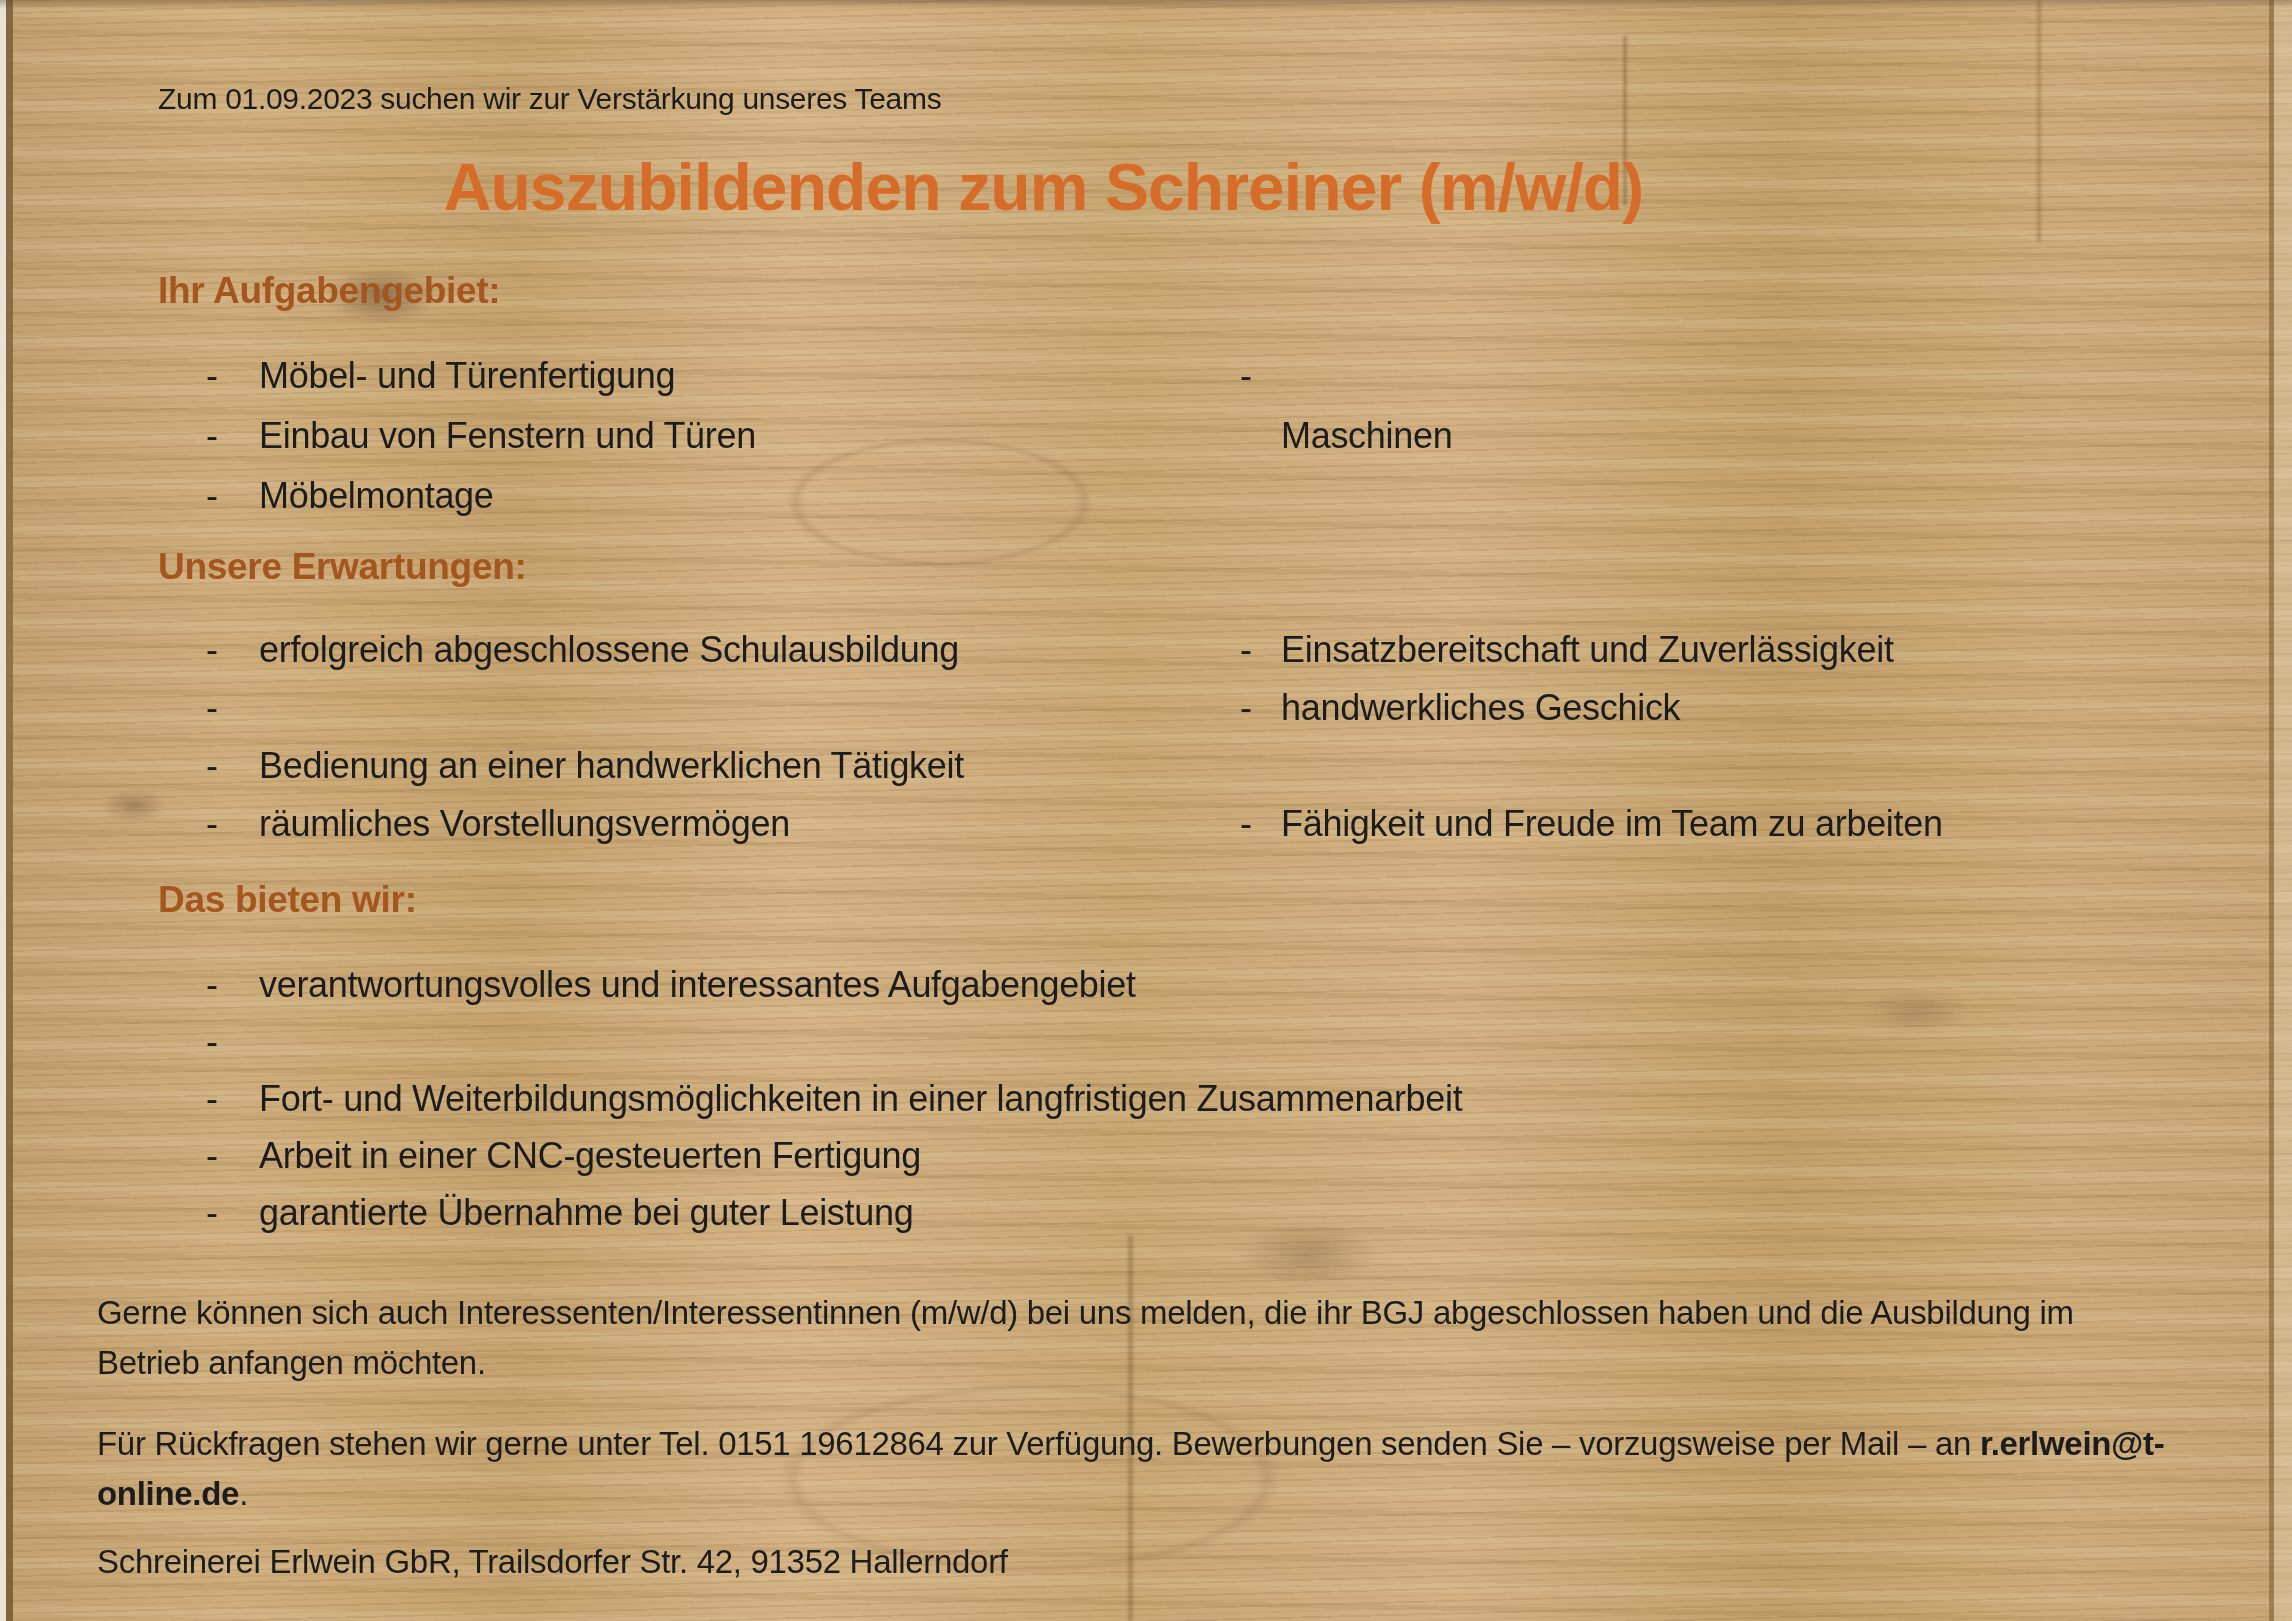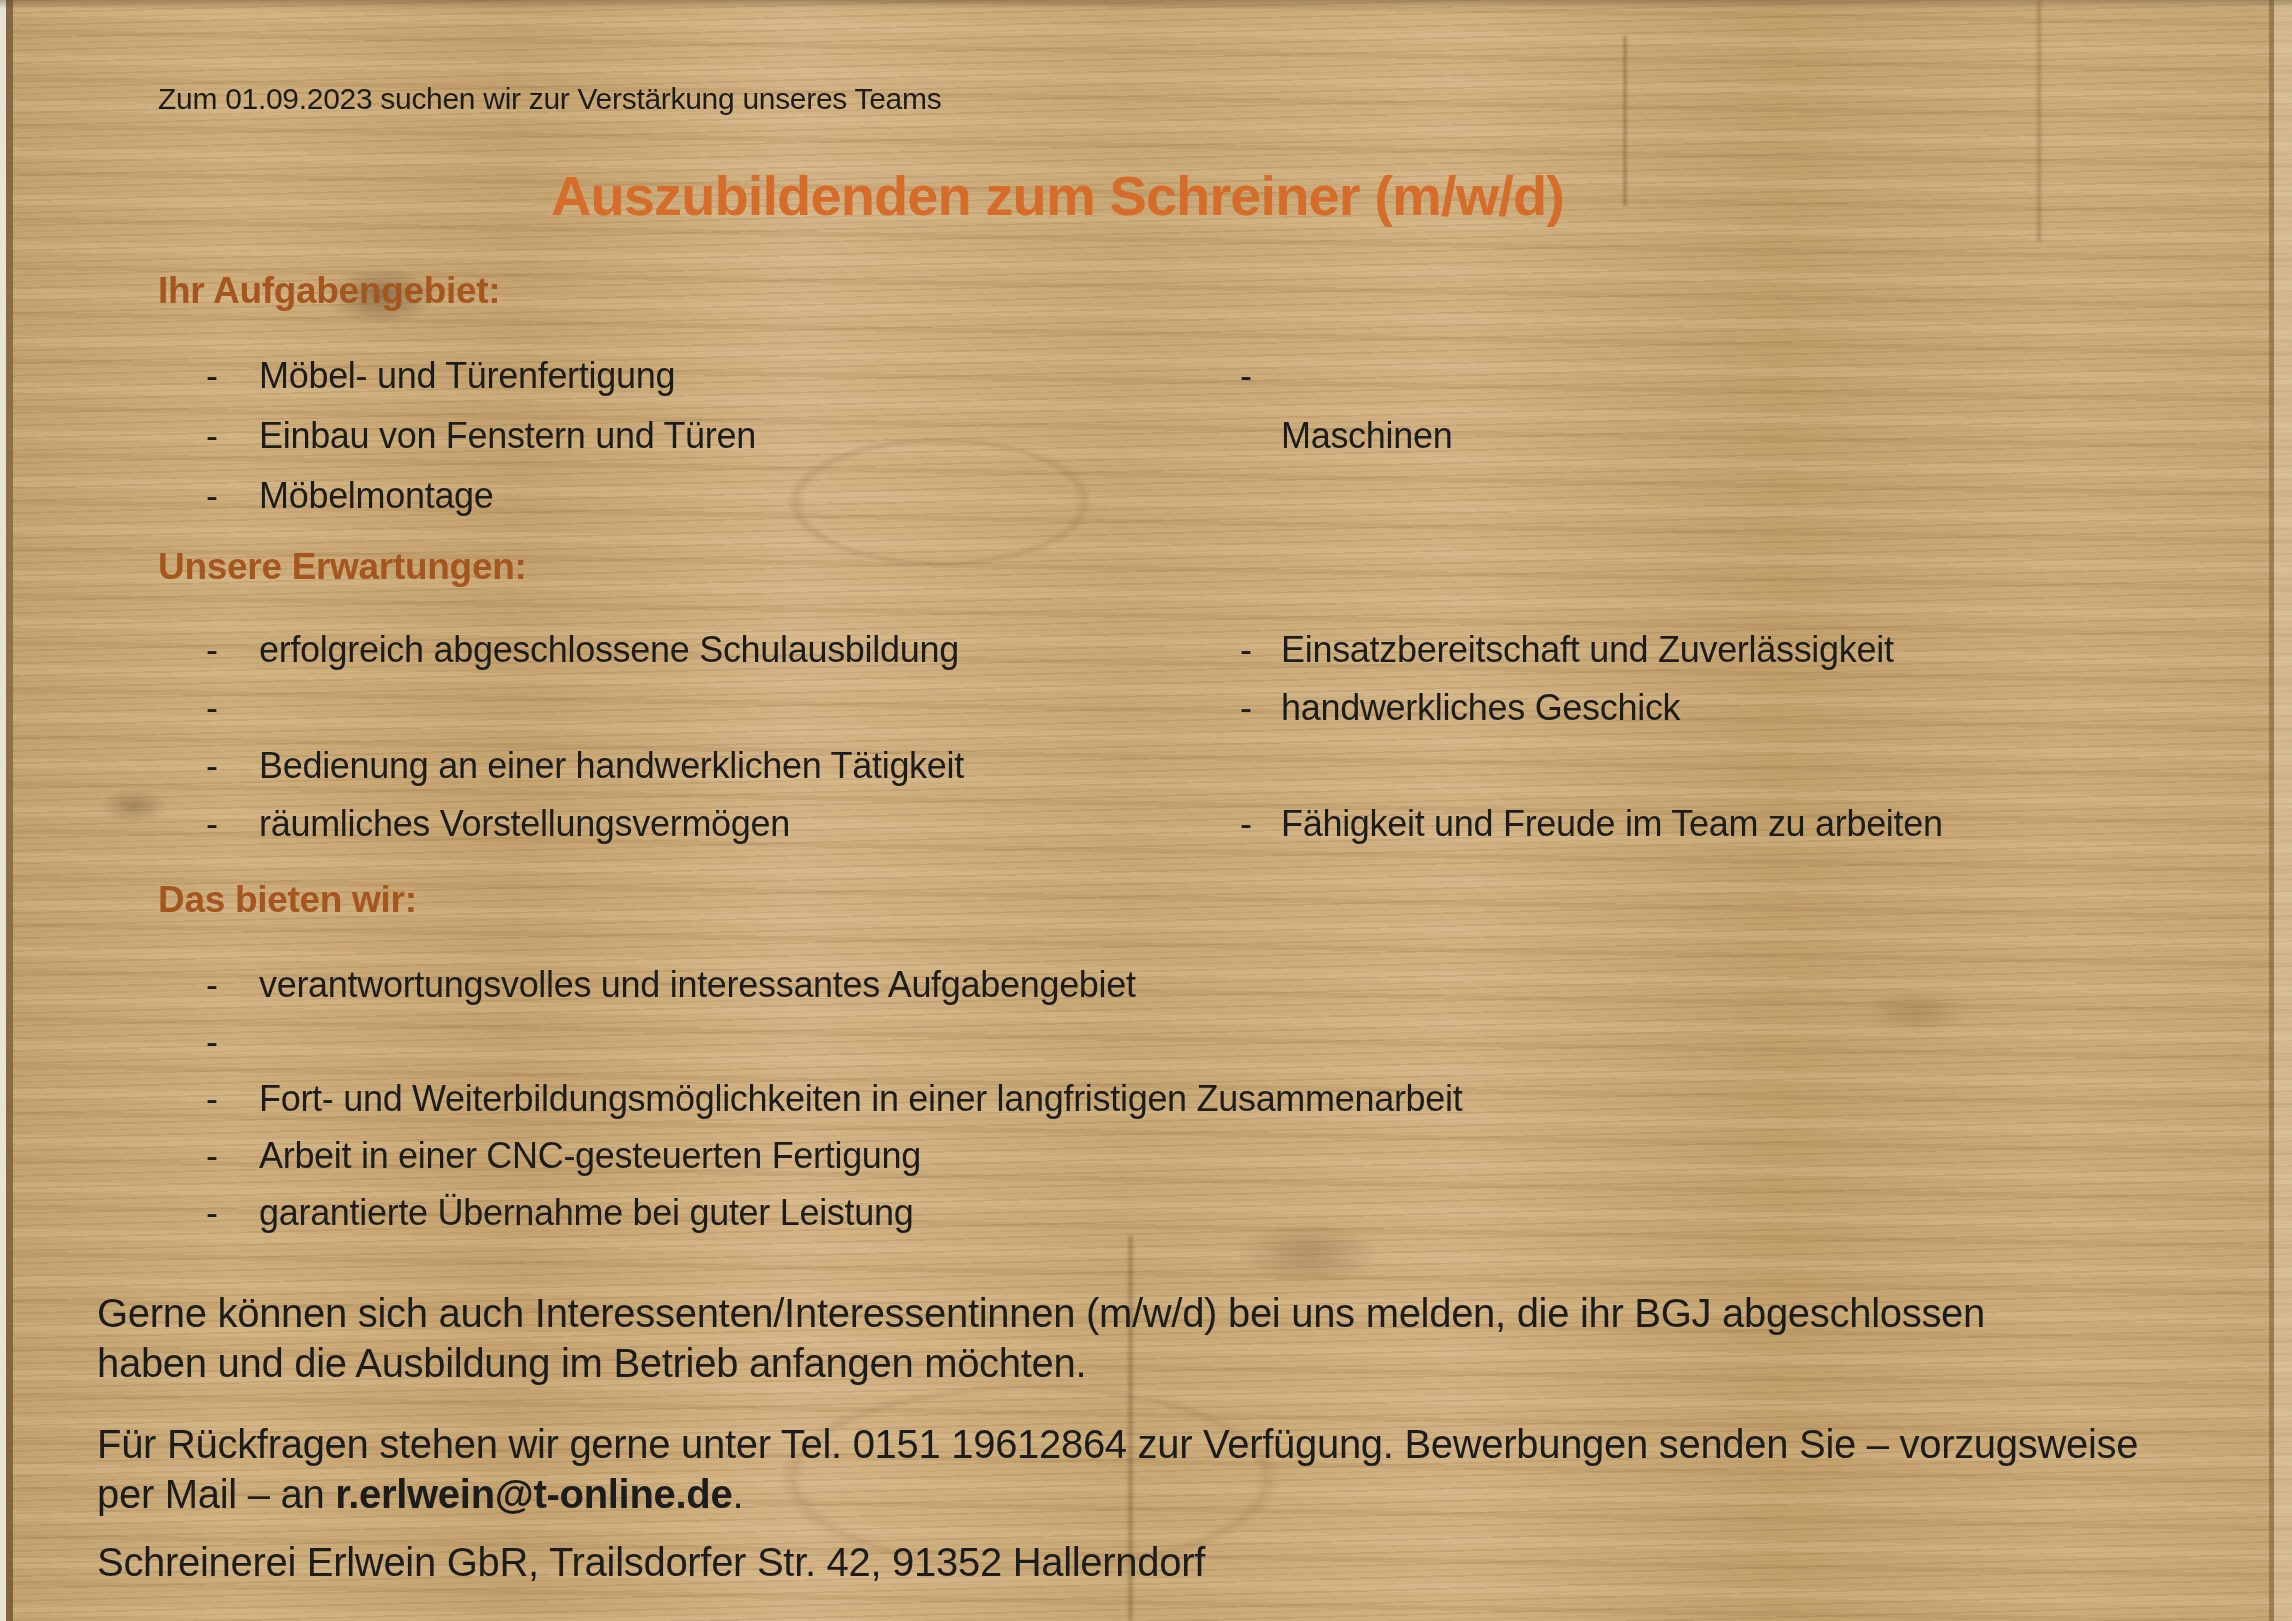--- a/index.html
+++ b/index.html
@@ -33,22 +33,22 @@
   .edge-left-seam{left:6.3px;top:0;width:7.2px;height:1621px;background:linear-gradient(180deg,#7c5c38,#8a6a42 40%,#77572f);opacity:.85;}
   .edge-right-seam{left:2269px;top:0;width:4.5px;height:1621px;background:#7f5f3b;opacity:.6;}
   .edge-right-light{left:2274px;top:0;width:19px;height:1621px;background:rgba(240,228,200,.30);}
   .edge-top{left:0;top:0;width:2293px;height:9px;background:linear-gradient(180deg,rgba(90,66,38,.38),rgba(90,66,38,0));}
   .seam-mid{left:1128px;top:1236px;width:4.5px;height:385px;background:rgba(100,72,40,.32);filter:blur(1.8px);}
   .streak-topright{left:2037px;top:0;width:3.6px;height:242px;background:rgba(100,72,40,.28);filter:blur(1.8px);}
   .streak-title{left:1623px;top:36px;width:3.6px;height:170px;background:rgba(96,68,36,.30);filter:blur(0.9px);}
 
   .intro{position:absolute;left:158px;top:82px;font-size:30px;letter-spacing:-0.3px;white-space:nowrap;}
   .title{
-    position:absolute;left:0;top:149px;width:2087px;margin:14px;
-    text-align:center;font-size:56px;font-weight:700;letter-spacing:-0.9px;
+    position:absolute;left:0;top:149px;width:2087px;margin:0;
+    text-align:center;font-size:66px;font-weight:700;letter-spacing:-0.9px;
     color:var(--title);white-space:nowrap;
   }
   .h{position:absolute;left:158px;margin:0;font-size:37px;font-weight:700;letter-spacing:-0.3px;color:var(--heading);white-space:nowrap;}
   .tasks-h{top:270px}
   .expect-h{top:546px}
   .offers-h{top:879px}
 
   .list{position:absolute;left:0;width:2293px;}
   .tasks{top:355px}
   .expect{top:629px}
@@ -56,21 +56,21 @@
   .tasks .lrow{height:60px}
   .expect .lrow{height:58px}
   .offers .lrow{height:57px}
   .lrow{position:relative;}
   .dash,.txt{position:absolute;top:0;font-size:36px;line-height:1.15;letter-spacing:-0.3px;white-space:nowrap;}
   .c1d{left:206px}
   .c1t{left:259px}
   .c2d{left:1240px}
   .c2t{left:1281px}
 
-  .para{position:absolute;left:97px;margin:0;font-size:40px;line-height:50px;letter-spacing:-0.3px;}
+  .para{position:absolute;left:97px;margin:0;font-size:33px;line-height:50px;letter-spacing:-0.3px;}
   .p1{top:1288px;width:1984px;}
   .p2{top:1419px;width:2078px;}
   .b{font-weight:700;}
   .footer{top:1537px;width:2060px;white-space:nowrap;}
 </style>
 </head>
 <body>
 
 <div id="flyer">
 

